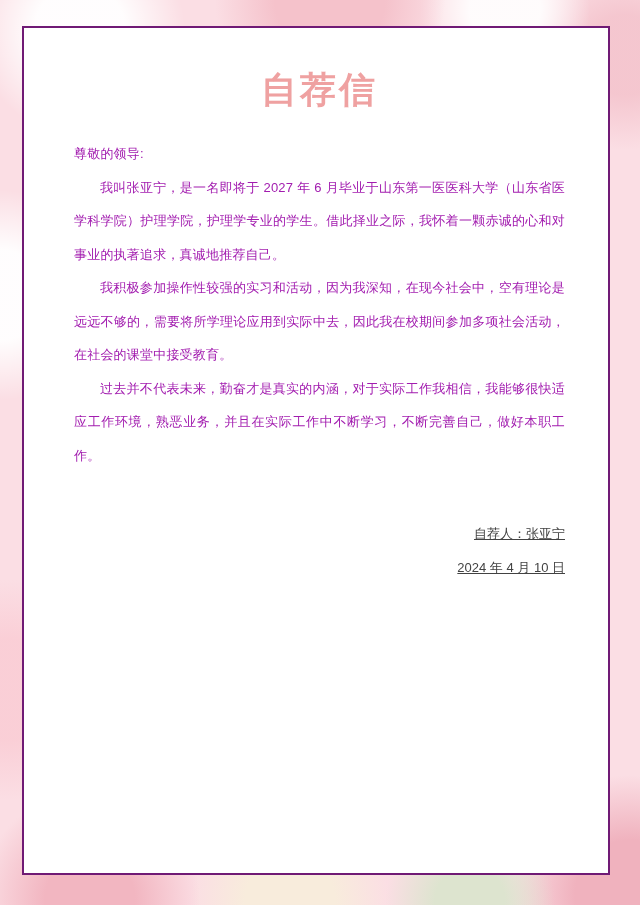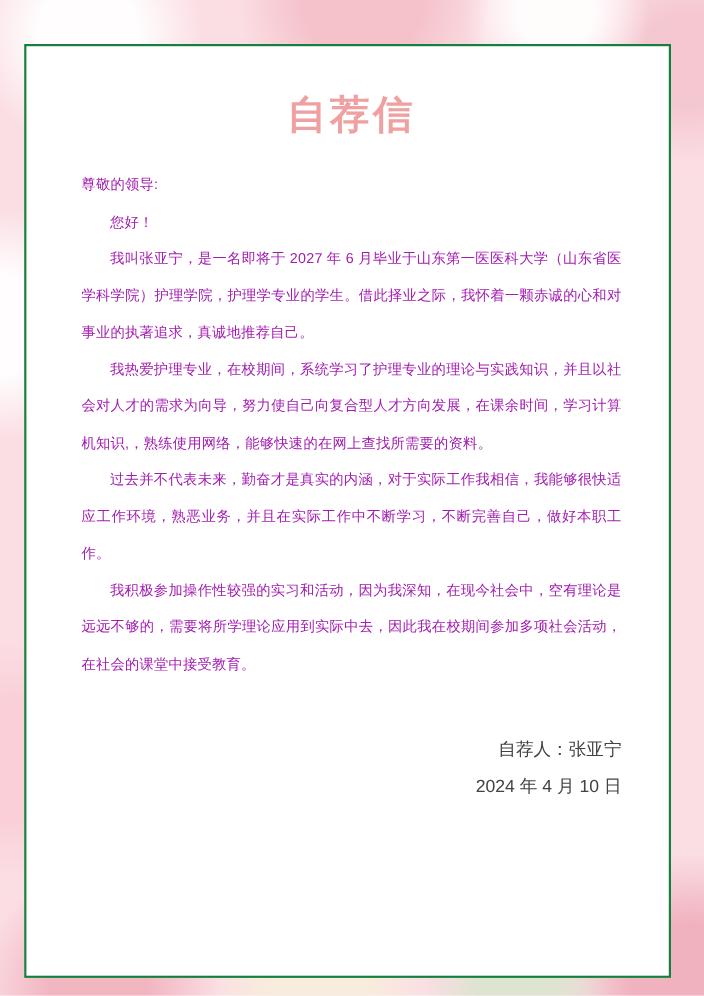--- a/index.html
+++ b/index.html
@@ -16,24 +16,24 @@
       radial-gradient(circle at 625px 55px, rgba(244,196,205,0.9) 0 40px, rgba(244,196,205,0) 95px),
       radial-gradient(circle at 0px 295px,  rgba(255,255,255,0.95) 0 45px, rgba(255,255,255,0) 105px),
       radial-gradient(circle at 8px 690px,  rgba(250,205,213,0.9) 0 50px, rgba(250,205,213,0) 110px),
       radial-gradient(circle at 90px 900px, #f2b6c1 0 45px, rgba(242,182,193,0) 110px),
       radial-gradient(circle at 290px 902px,#f8ecdc 0 45px, rgba(248,236,220,0) 100px),
       radial-gradient(circle at 470px 902px,#dde4cf 0 35px, rgba(221,228,207,0) 85px),
       radial-gradient(circle at 630px 895px,#f0b2be 0 55px, rgba(240,178,190,0) 120px);
   }
   .card {
     position: absolute;
-    left: 22px; top: 40px;
+    left: 22px; top: 26px;
     width: 584px; height: 845px;
     background: #ffffff;
-    border: 2px solid #15803d;
+    border: 2px solid #701a75;
   }
   .content {
     padding: 40px 43px 0 50px;
   }
   .title {
     margin: 0 0 26px 0;
     text-align: center;
     font-size: 36px;
     line-height: 43px;
     font-weight: bold;
@@ -46,45 +46,44 @@
     line-height: 33.5px;
     color: #a21caf;
     text-align: justify;
     letter-spacing: 0.2px;
   }
   .para.indent { text-indent: 2em; }
   .bold { font-weight: bold; }
   .signature {
     margin-top: 45px;
     text-align: right;
-    font-size: 16px;
+    font-size: 13px;
     line-height: 33.5px;
     color: #424242;
+    text-decoration: underline;
   }
   .signature p { margin: 0; }
 </style>
 </head>
 <body>
 
 <div class="card">
   <div class="content">
     <h1 class="title">自荐信</h1>
 
     <p class="salutation">尊敬的领导:</p>
 
-    <p class="para indent">您好！</p>
 
 
     <p class="para indent">我叫张亚宁，是一名即将于 2027 年 6 月毕业于山东第一医医科大学（山东省医学科学院）护理学院，护理学专业的学生。借此择业之际，我怀着一颗赤诚的心和对事业的执著追求，真诚地推荐自己。</p>
 
-    <p class="para indent">我热爱护理专业，在校期间，系统学习了护理专业的理论与实践知识，并且以社会对人才的需求为向导，努力使自己向复合型人才方向发展，在课余时间，学习计算机知识,，熟练使用网络，能够快速的在网上查找所需要的资料。</p>
 
 
+    <p class="para indent">我积极参加操作性较强的实习和活动，因为我深知，在现今社会中，空有理论是远远不够的，需要将所学理论应用到实际中去，因此我在校期间参加多项社会活动，在社会的课堂中接受教育。</p>
+
     <p class="para indent">过去并不代表未来，勤奋才是真实的内涵，对于实际工作我相信，我能够很快适应工作环境，熟恶业务，并且在实际工作中不断学习，不断完善自己，做好本职工作。</p>
-
-    <p class="para indent">我积极参加操作性较强的实习和活动，因为我深知，在现今社会中，空有理论是远远不够的，需要将所学理论应用到实际中去，因此我在校期间参加多项社会活动，在社会的课堂中接受教育。</p>
 
     <div class="signature">
       <p>自荐人：张亚宁</p>
       <p>2024 年 4 月 10 日</p>
     </div>
   </div>
 </div>
 
 </body></html>

